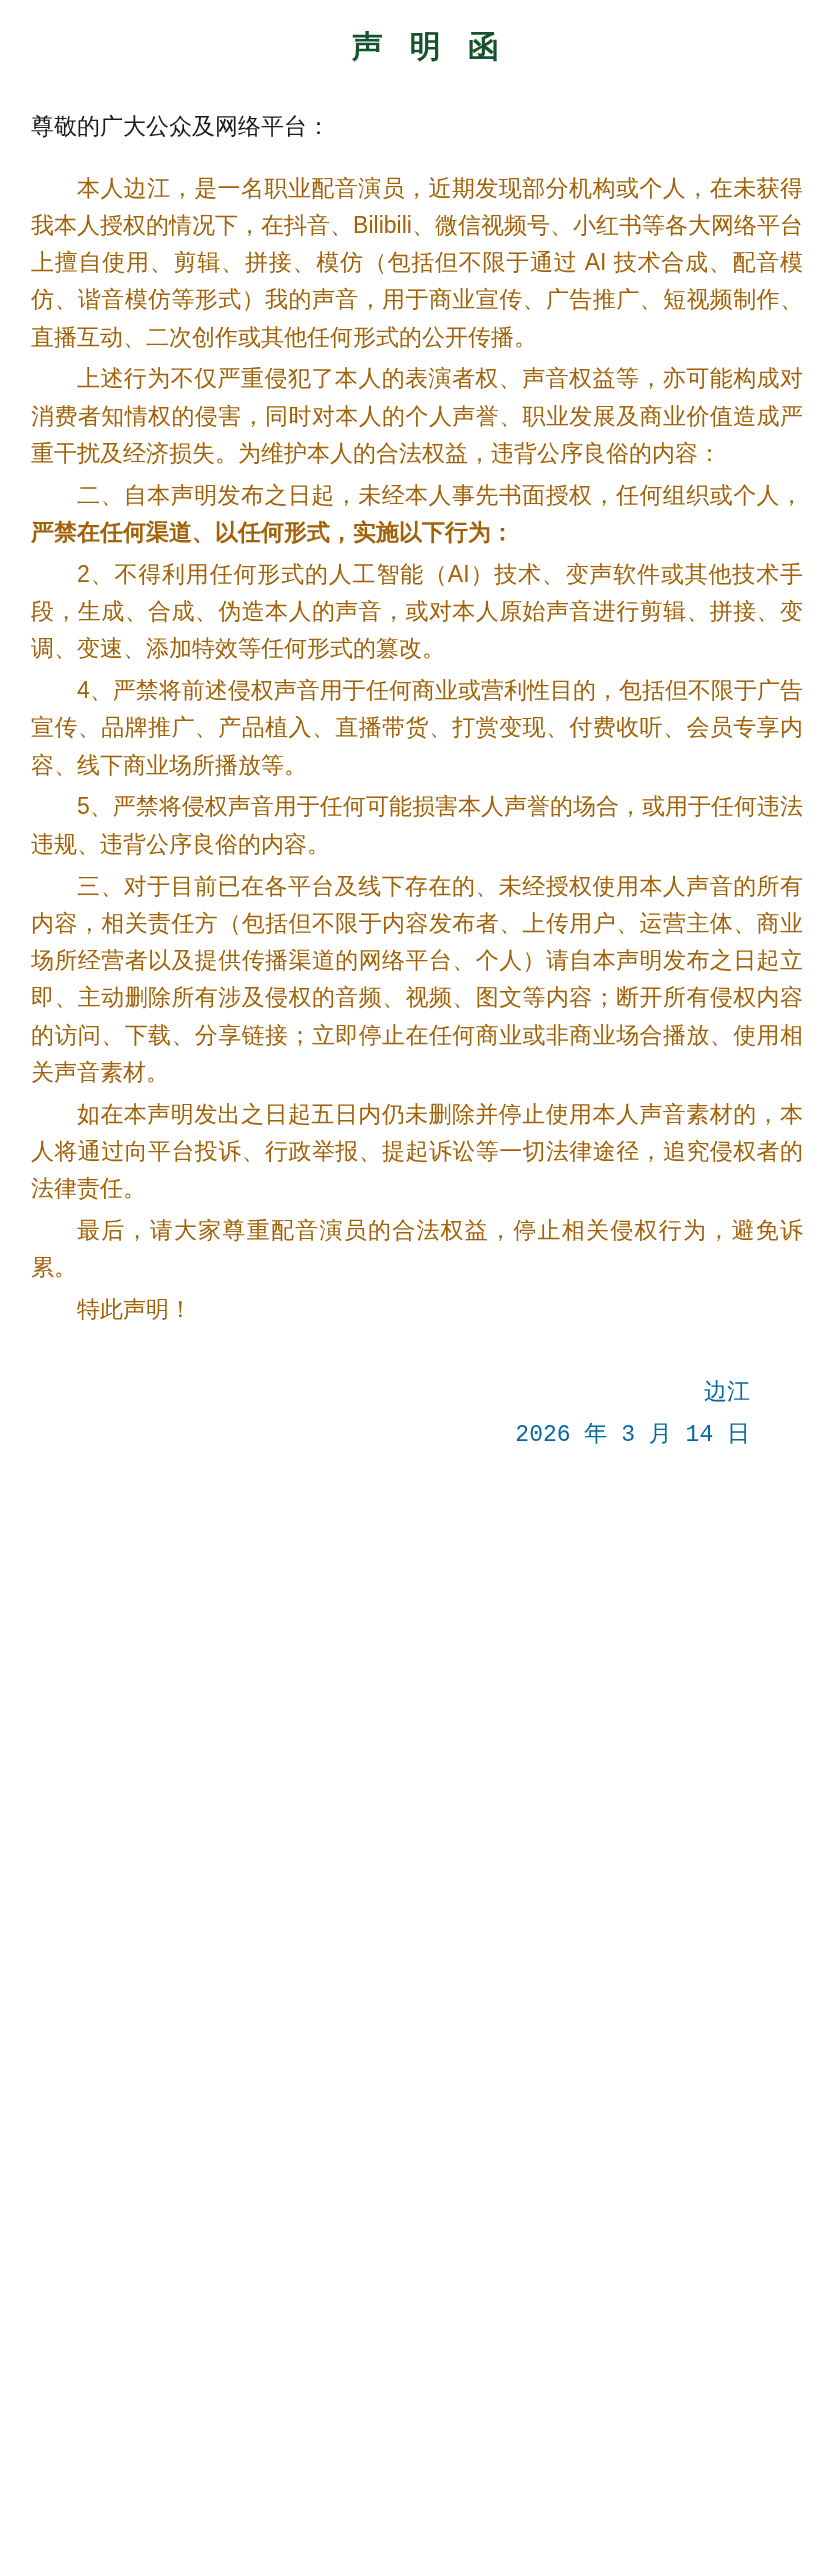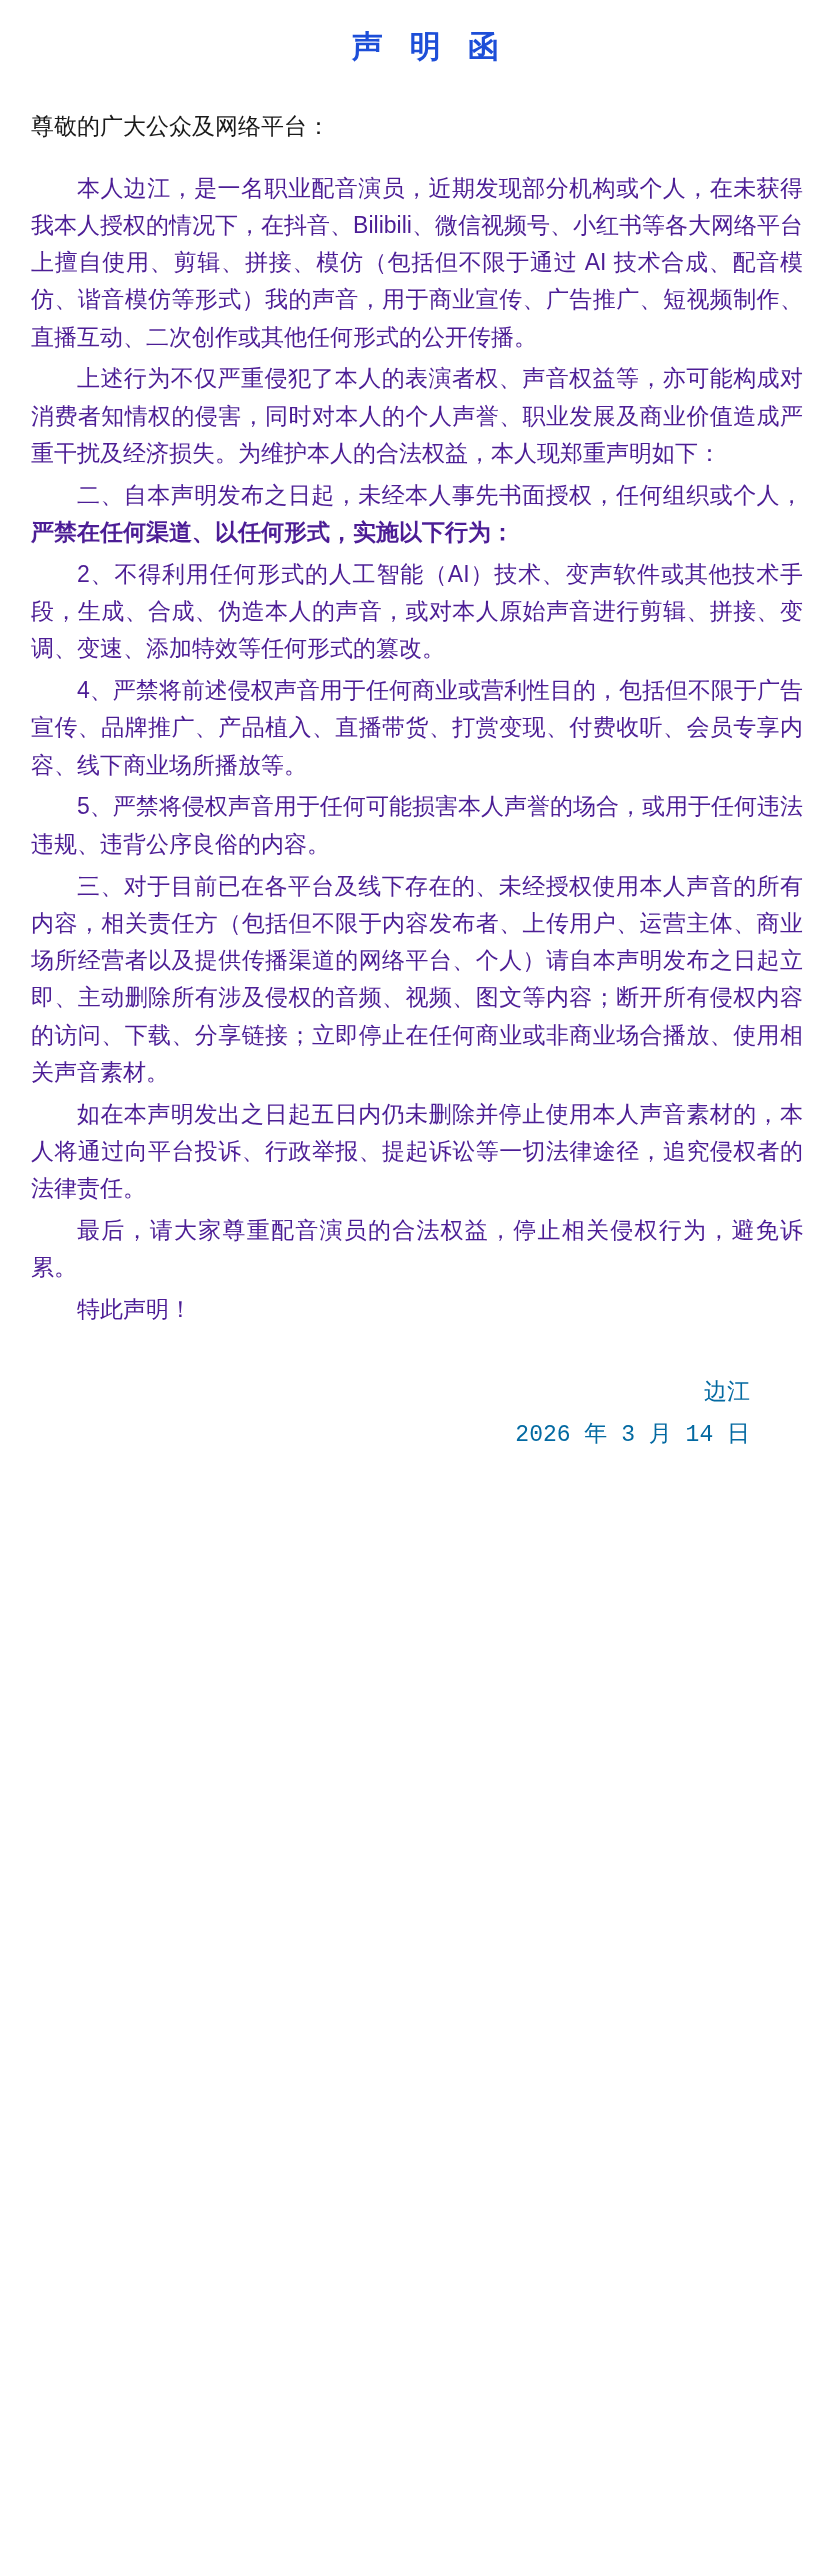--- a/index.html
+++ b/index.html
@@ -22,41 +22,41 @@
     background: #ffffff;
     position: relative;
   }
   .doc-title {
     text-align: center;
     font-size: 31px;
     font-weight: 700;
     letter-spacing: 9.3px;
     margin: 26px 0 0 0;
     padding: 0 0 0 25px;
-    color: #1d4ed8;
+    color: #14532d;
   }
   .body-wrap {
     padding: 0 32px 0 31px;
     margin-top: 41px;
   }
   .salutation {
     font-size: 23px;
     line-height: 1.5;
     color: #1a1a1a;
     margin: 0 0 26px 0;
     text-align: left;
   }
   p.para {
     font-size: 23px;
     line-height: 1.62;
     margin: 0 0 4.6px 0;
     text-indent: 2em;
     text-align: justify;
     text-justify: inter-ideograph;
-    color: #4c1d95;
+    color: #a16207;
   }
   p.para b {
     font-weight: 700;
   }
   .closing {
     margin-top: 23px;
   }
   .signature-block {
     margin-top: 42px;
     padding-right: 53px;
@@ -82,21 +82,21 @@
 <div class="page">
 
   <h1 class="doc-title">声 明 函</h1>
 
   <div class="body-wrap">
 
     <p class="salutation">尊敬的广大公众及网络平台：</p>
 
     <p class="para">本人边江，是一名职业配音演员，近期发现部分机构或个人，在未获得我本人授权的情况下，在抖音、Bilibili、微信视频号、小红书等各大网络平台上擅自使用、剪辑、拼接、模仿（包括但不限于通过 AI 技术合成、配音模仿、谐音模仿等形式）我的声音，用于商业宣传、广告推广、短视频制作、直播互动、二次创作或其他任何形式的公开传播。</p>
 
-    <p class="para">上述行为不仅严重侵犯了本人的表演者权、声音权益等，亦可能构成对消费者知情权的侵害，同时对本人的个人声誉、职业发展及商业价值造成严重干扰及经济损失。为维护本人的合法权益，本人现郑重声明如下：</p>
+    <p class="para">上述行为不仅严重侵犯了本人的表演者权、声音权益等，亦可能构成对消费者知情权的侵害，同时对本人的个人声誉、职业发展及商业价值造成严重干扰及经济损失。为维护本人的合法权益，违背公序良俗的内容：</p>
 
 
     <p class="para"><span>二、自本声明发布之日起，未经本人事先书面授权，任何组织或个人，</span><b>严禁在任何渠道、以任何形式，实施以下行为：</b></p>
 
 
     <p class="para">2、不得利用任何形式的人工智能（AI）技术、变声软件或其他技术手段，生成、合成、伪造本人的声音，或对本人原始声音进行剪辑、拼接、变调、变速、添加特效等任何形式的篡改。</p>
 
 
     <p class="para">4、严禁将前述侵权声音用于任何商业或营利性目的，包括但不限于广告宣传、品牌推广、产品植入、直播带货、打赏变现、付费收听、会员专享内容、线下商业场所播放等。</p>
 

